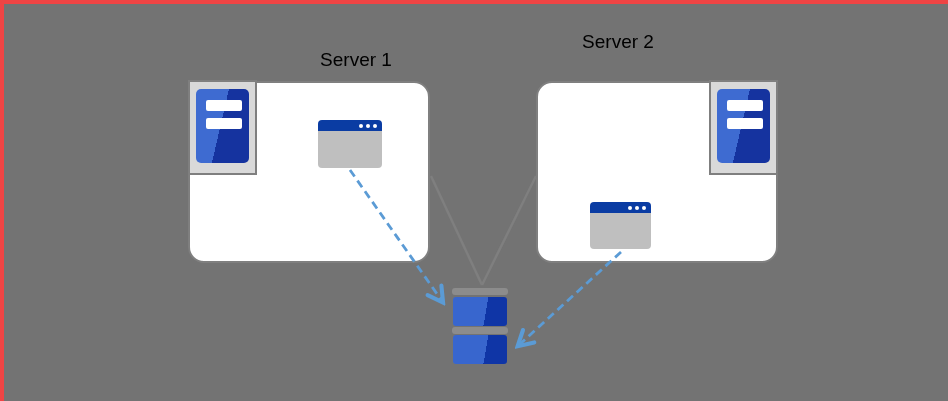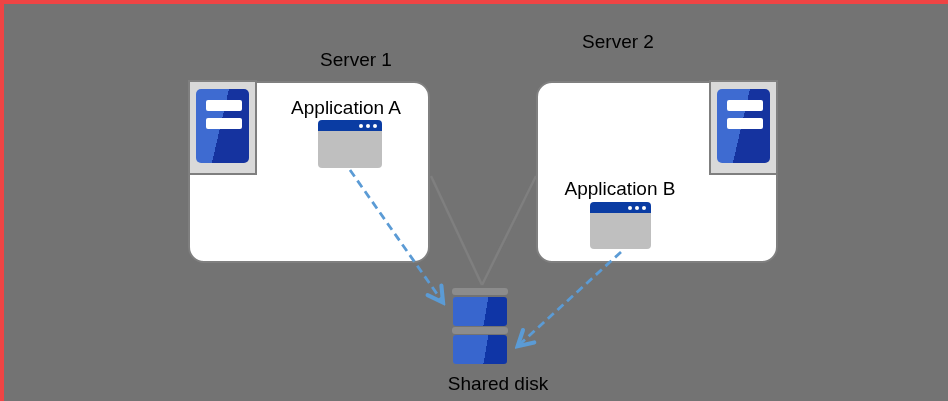--- a/index.html
+++ b/index.html
@@ -46,57 +46,54 @@
 <div id="canvas">
 
   <div class="label" style="left:352px;top:46px;">Server 1</div>
   <div class="server-box" id="server1-box"></div>
   <div class="server-frame" id="server1-frame">
     <div class="tower">
       <span class="bar b1"></span>
       <span class="bar b2"></span>
     </div>
   </div>
-  <div class="label" style="left:342px;top:94px;">Application A</div>
   <div class="app-icon" id="appA-icon">
     <div class="app-titlebar">
       <span class="app-dots">
           <i></i>
           <i></i>
           <i></i>
         </span>
     </div>
     <div class="app-body"></div>
   </div>
 
   <div class="label" style="left:614px;top:28px;">Server 2</div>
   <div class="server-box" id="server2-box"></div>
   <div class="server-frame" id="server2-frame">
     <div class="tower">
       <span class="bar b1"></span>
       <span class="bar b2"></span>
     </div>
   </div>
-  <div class="label" style="left:616px;top:175px;">Application B</div>
   <div class="app-icon" id="appB-icon">
     <div class="app-titlebar">
       <span class="app-dots">
           <i></i>
           <i></i>
           <i></i>
         </span>
     </div>
     <div class="app-body"></div>
   </div>
 
   <div class="disk-bar" id="disk-bar1"></div>
   <div class="disk-body" id="disk-body1"></div>
   <div class="disk-bar" id="disk-bar2"></div>
   <div class="disk-body" id="disk-body2"></div>
-  <div class="label" style="left:494px;top:370px;">Shared disk</div>
 
   <svg id="wires" width="946" height="399" viewBox="0 0 946 399">
     <defs>
       <marker id="openArrow" viewBox="0 0 12 12" refX="9" refY="6" markerWidth="8" markerHeight="8" orient="auto">
         <path d="M2,1.5 L10,6 L2,10.5" fill="none" stroke="#5b9bd5" stroke-width="2.2" stroke-linecap="round"></path>
       </marker>
     </defs>
     <line x1="427" y1="172" x2="478" y2="281" stroke="#7f7f7f" stroke-width="2.5"></line>
     <line x1="532" y1="172" x2="478" y2="281" stroke="#7f7f7f" stroke-width="2.5"></line>
     <line x1="346" y1="166" x2="438" y2="297" stroke="#5b9bd5" stroke-width="2.8" stroke-dasharray="8 5" marker-end="url(#openArrow)"></line>

